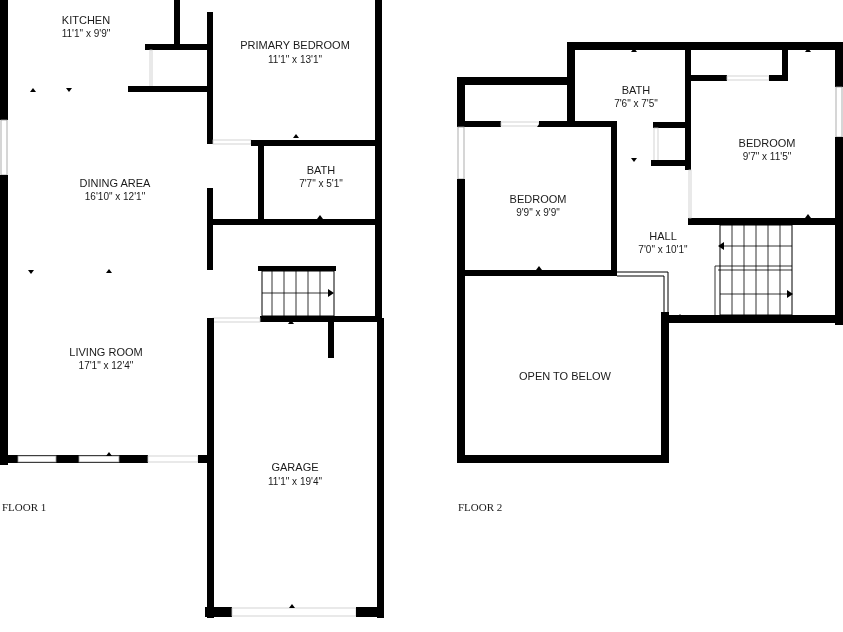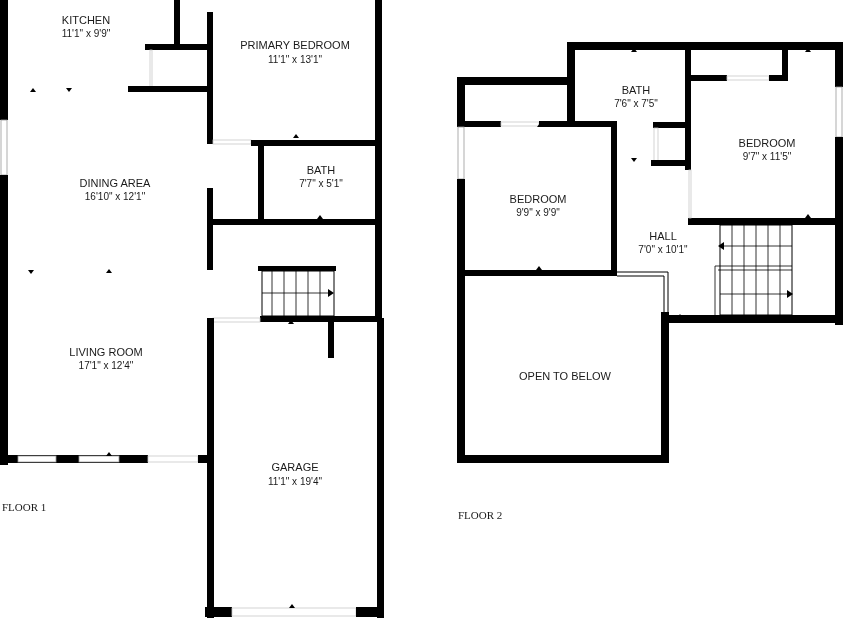--- a/index.html
+++ b/index.html
@@ -173,13 +173,13 @@
   <text class="room-name" x="538" y="203">BEDROOM</text>
   <text class="room-dim" x="538" y="216">9'9" x 9'9"</text>
 
   <text class="room-name" x="663" y="240">HALL</text>
   <text class="room-dim" x="663" y="253">7'0" x 10'1"</text>
 
   <text class="room-name" x="565" y="380">OPEN TO BELOW</text>
 </svg>
 
 <div class="floor-label" style="left:2px; top:501px;">FLOOR 1</div>
-<div class="floor-label" style="left:458px; top:501px;margin-top:8px;">FLOOR 2</div>
+<div class="floor-label" style="left:458px; top:501px;">FLOOR 2</div>
 
 </body></html>

